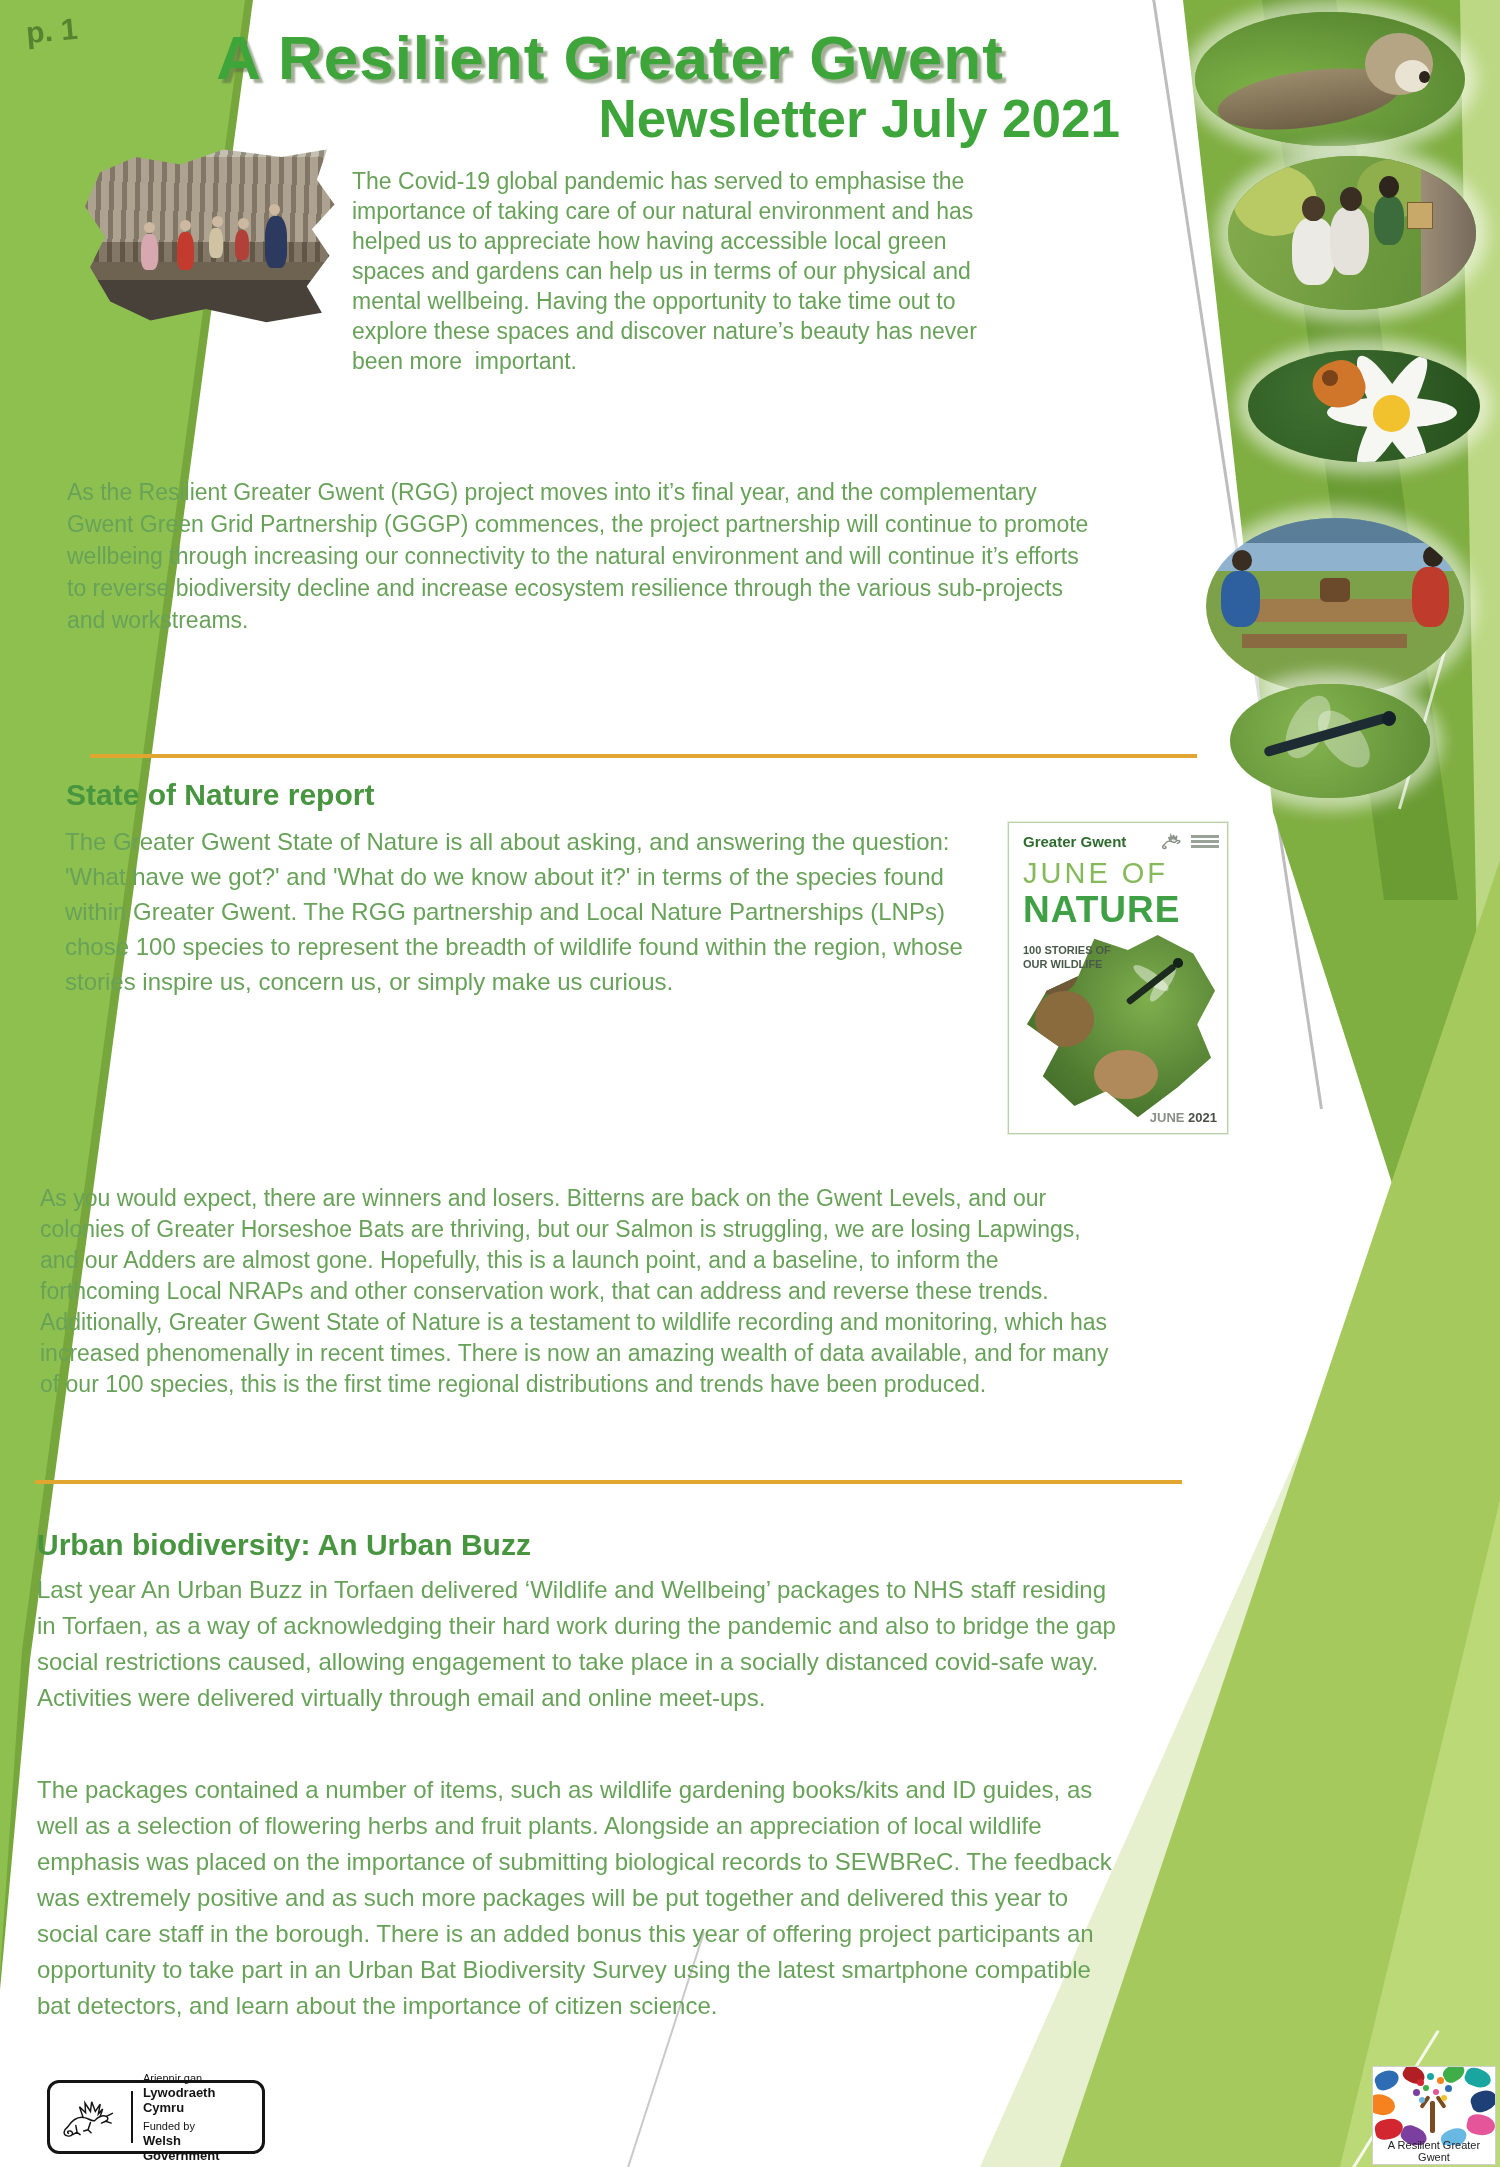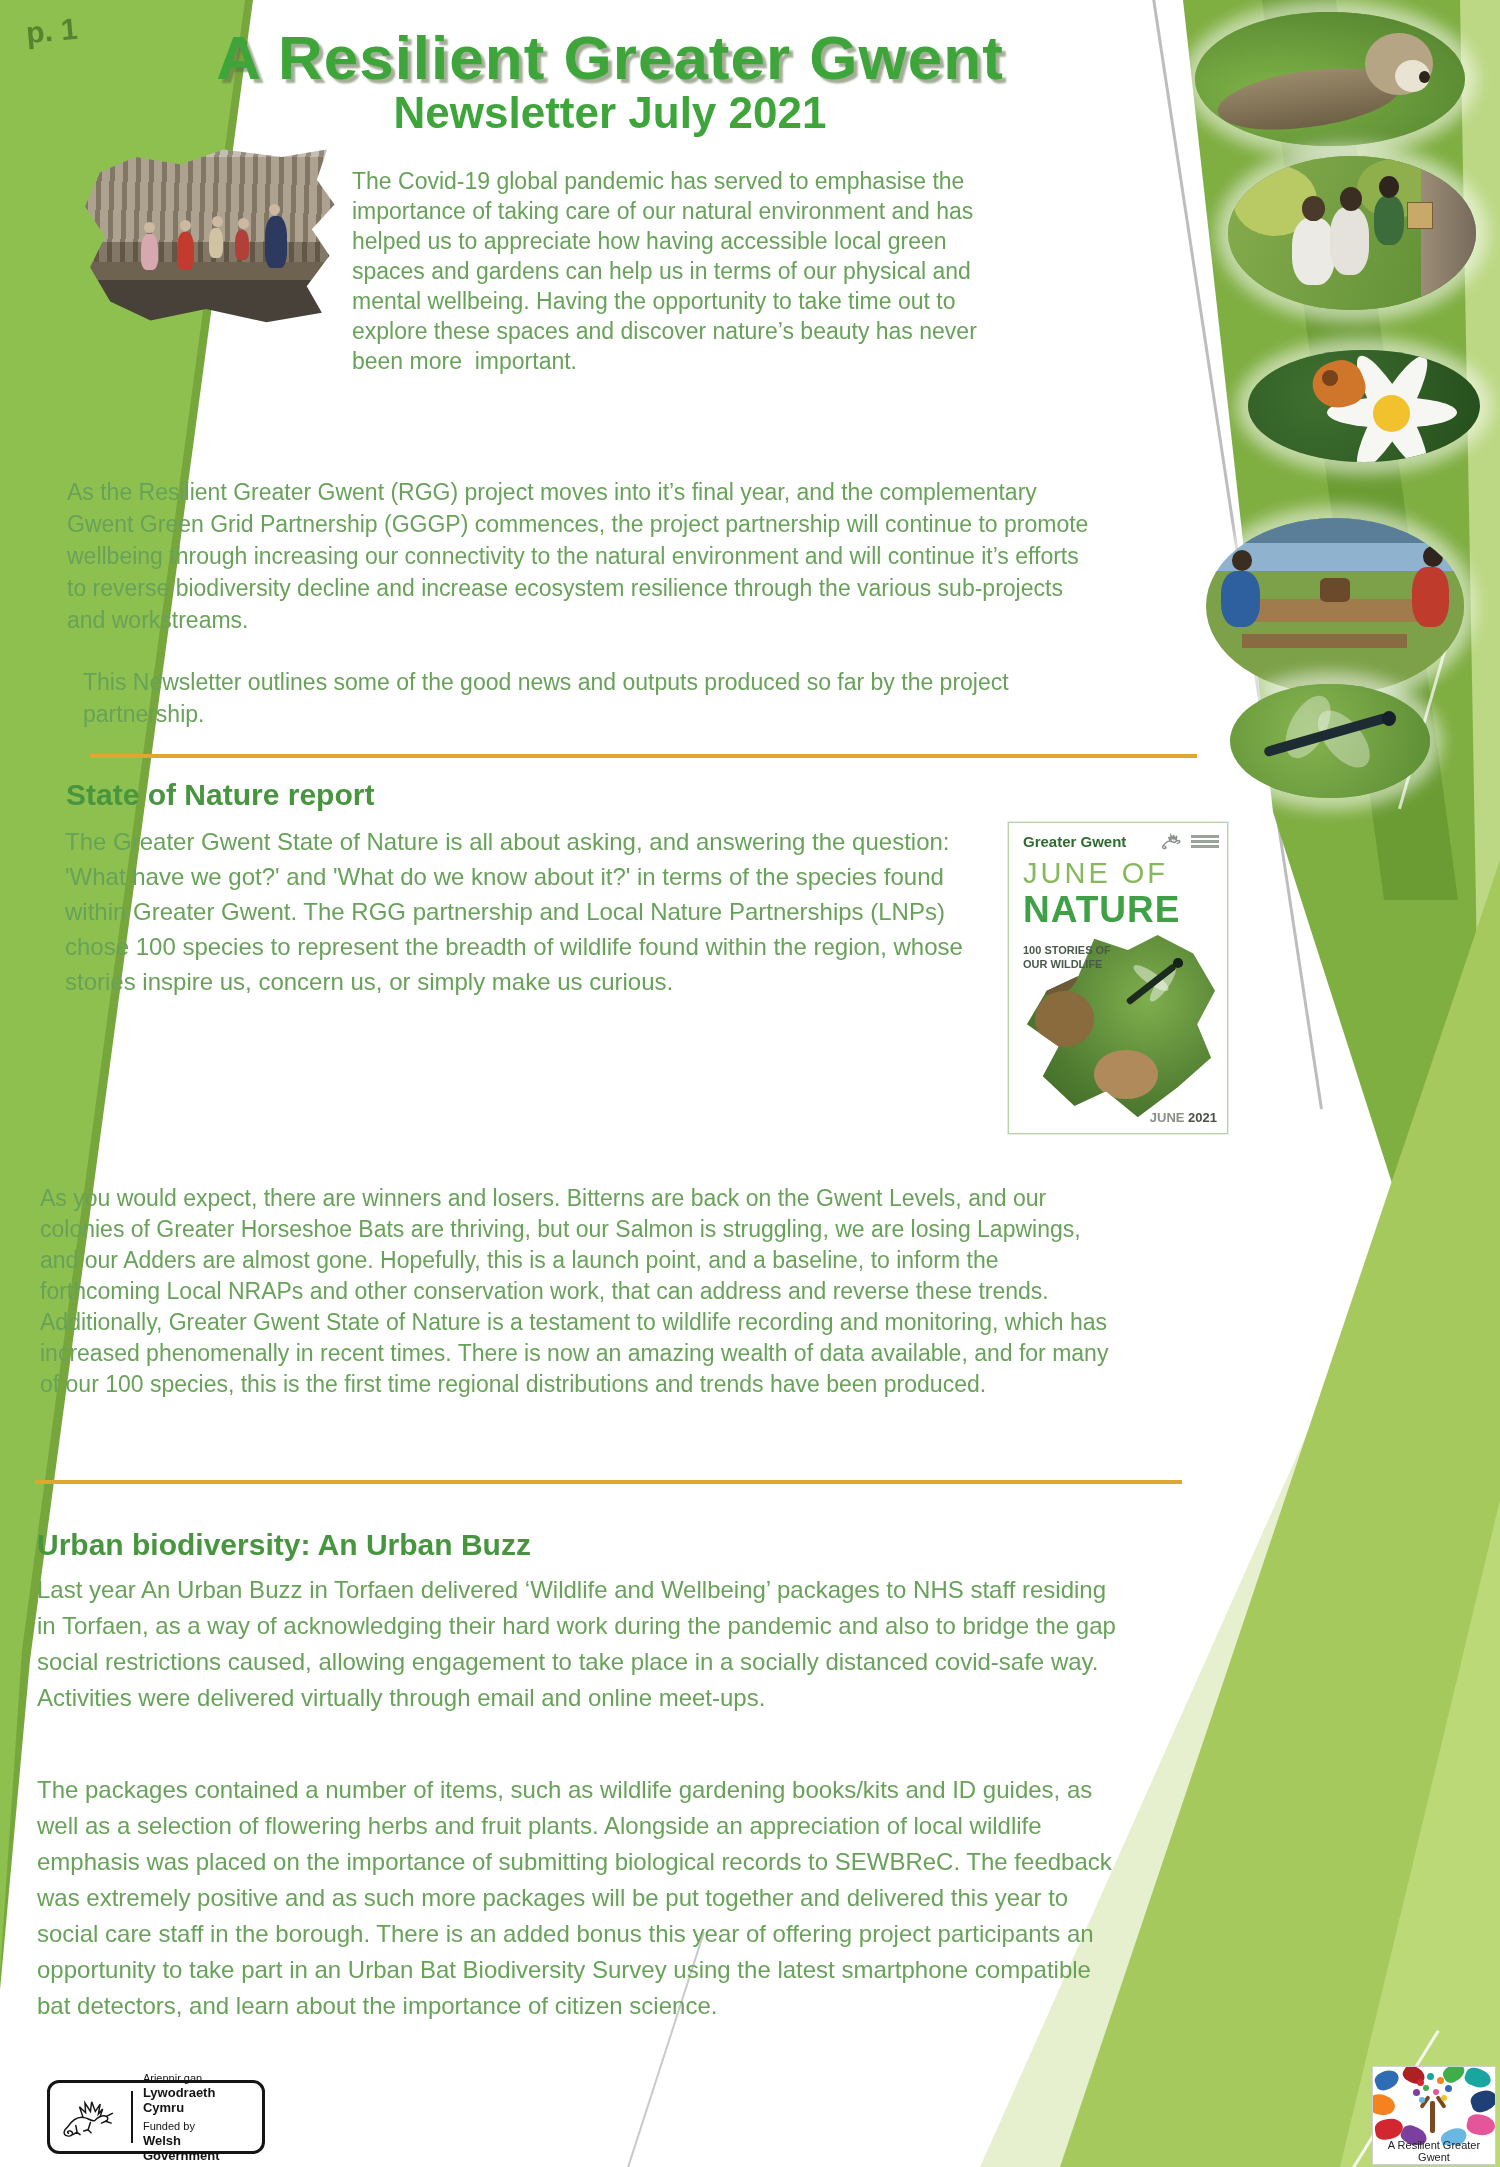--- a/index.html
+++ b/index.html
@@ -24,21 +24,21 @@
   .wline1{left:1452px;top:620px;width:3px;height:196px;background:rgba(255,255,255,.7);
           transform:rotate(16deg);transform-origin:top left;}
   .wline2{left:1437px;top:2030px;width:3px;height:161px;background:rgba(255,255,255,.85);
           transform:rotate(31.8deg);transform-origin:top left;}
 
   
   .page-num{left:26px;top:14px;font-size:30px;font-weight:bold;color:#55832f;
             transform:rotate(-5deg);}
   .title{left:100px;top:22px;width:1020px;text-align:center;font-size:62px;font-weight:bold;
          color:#3ea53b;letter-spacing:1px;text-shadow:4px 4px 2px rgba(88,106,66,.55);}
-  .subtitle{left:100px;top:88px;width:1020px;text-align:center;font-size:44px;font-weight:bold;
+  .subtitle{left:100px;top:88px;width:1020px;text-align:right;font-size:53px;font-weight:bold;
             color:#3ea53b;}
   .para{color:#68a259;white-space:pre-wrap;}
   .p-intro{left:352px;top:166px;width:648px;font-size:23px;line-height:30px;}
   .p-rgg{left:67px;top:476px;width:1035px;font-size:23px;line-height:32px;}
   .p-outline{left:83px;top:666px;width:1035px;font-size:23px;line-height:32px;}
   .h-section{font-weight:bold;color:#47953f;font-size:30px;}
   .h-son{left:66px;top:778px;}
   .p-son1{left:65px;top:824px;width:935px;font-size:24px;line-height:35px;}
   .p-son2{left:65px;top:1054px;width:935px;font-size:24px;line-height:35px;}
   .p-wrap{left:40px;top:1183px;width:1085px;font-size:23px;line-height:31px;}
@@ -236,21 +236,20 @@
     <div class="person pp4">
         <span class="head"></span>
       </div>
     <div class="person pp5">
         <span class="head"></span>
       </div>
   </div>
 
   <div class="abs para p-intro">The Covid-19 global pandemic has served to emphasise the importance of taking care of our natural environment and has helped us to appreciate how having accessible local green spaces and gardens can help us in terms of our physical and mental wellbeing. Having the opportunity to take time out to explore these spaces and discover nature’s beauty has never been more  important.</div>
   <div class="abs para p-rgg">As the Resilient Greater Gwent (RGG) project moves into it’s final year, and the complementary Gwent Green Grid Partnership (GGGP) commences, the project partnership will continue to promote wellbeing through increasing our connectivity to the natural environment and will continue it’s efforts to reverse biodiversity decline and increase ecosystem resilience through the various sub-projects and workstreams.</div>
-  <div class="abs para p-outline">This Newsletter outlines some of the good news and outputs produced so far by the project partnership.</div>
 
   <div class="abs divider divider1"></div>
 
   <div class="abs h-section h-son">State of Nature report</div>
   <div class="abs para p-son1">The Greater Gwent State of Nature is all about asking, and answering the question: 'What have we got?' and 'What do we know about it?' in terms of the species found within Greater Gwent. The RGG partnership and Local Nature Partnerships (LNPs) chose 100 species to represent the breadth of wildlife found within the region, whose stories inspire us, concern us, or simply make us curious.</div>
   <div class="abs para p-wrap">As you would expect, there are winners and losers. Bitterns are back on the Gwent Levels, and our colonies of Greater Horseshoe Bats are thriving, but our Salmon is struggling, we are losing Lapwings, and our Adders are almost gone. Hopefully, this is a launch point, and a baseline, to inform the forthcoming Local NRAPs and other conservation work, that can address and reverse these trends. Additionally, Greater Gwent State of Nature is a testament to wildlife recording and monitoring, which has increased phenomenally in recent times. There is now an amazing wealth of data available, and for many of our 100 species, this is the first time regional distributions and trends have been produced.</div>
 
   <div class="abs cover">
     <div class="cover-brand">Greater Gwent</div>
     <div class="cover-minilogo">

